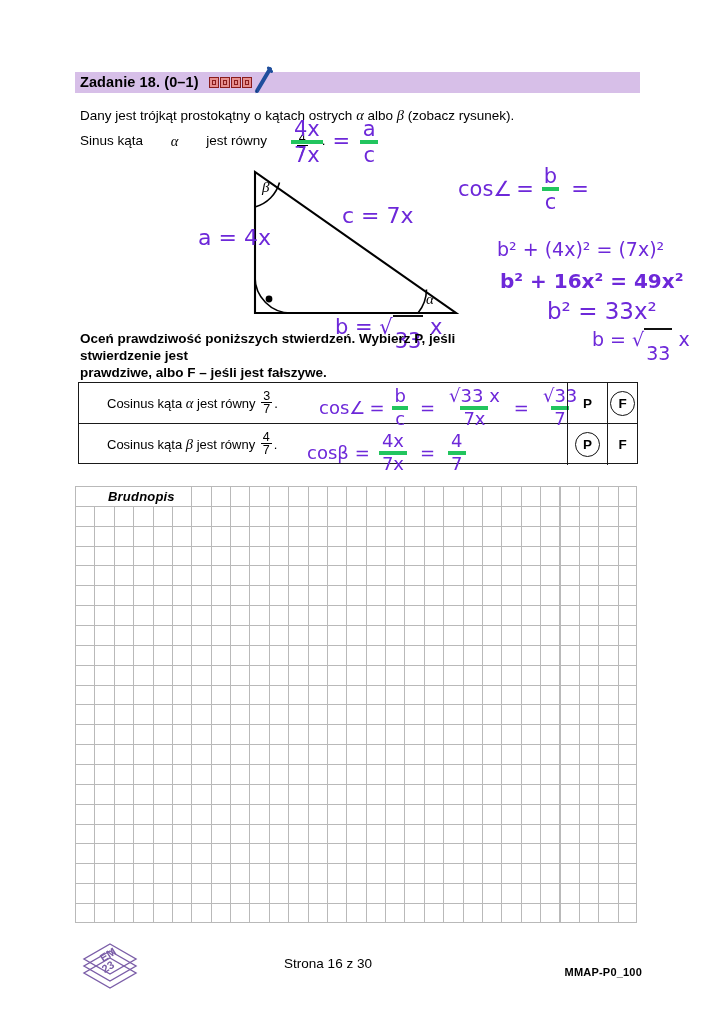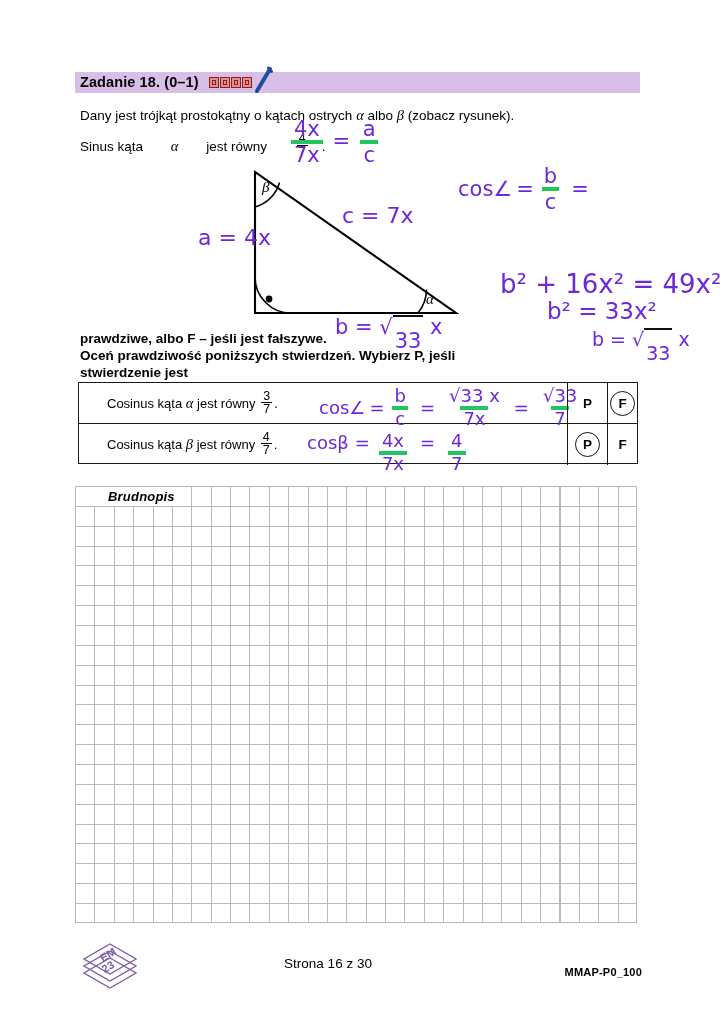--- a/index.html
+++ b/index.html
@@ -32,21 +32,21 @@
     border:1px solid #8a1c1c;
   }
   .pen-mark{position:absolute;left:251px;top:66px;width:22px;height:28px;}
 
   
   .line-intro{
     position:absolute;left:80px;top:107px;font-size:13.5px;white-space:nowrap;
   }
   .line-sinus{
     position:absolute;left:80px;top:133px;font-size:13.5px;white-space:nowrap;
-    display:flex;align-items:center;gap:12px;
+    display:flex;align-items:flex-start;gap:12px;
   }
   .gk{font-family:"Liberation Serif", serif;font-style:italic;font-size:14.5px;}
   .frac{
     display:inline-flex;flex-direction:column;align-items:center;
     vertical-align:middle;line-height:1;margin:0 2px;position:relative;top:-1px;
   }
   .frac .num{font-size:12.5px;padding:0 2px;}
   .frac .den{font-size:12.5px;padding:0 2px;border-top:1px solid #000;}
 
   
@@ -212,37 +212,40 @@
   <div class="hw" style="left:458px;top:165px;font-size:21px;display:flex;align-items:center;">
     <span>cos∠</span>
     <span style="margin:0 4px">=</span>
     <span class="hw-frac">
       <span class="n">b</span>
       <span class="d">c</span>
     </span>
     <span style="margin-left:8px">=</span>
   </div>
 
-  <div class="hw" style="left:500px;top:269px;font-size:26px;">
+  <div class="hw" style="left:497px;top:238px;font-size:19px;">
+    <span>b² + (4x)² = (7x)²</span>
+  </div>
+  <div class="hw" style="left:500px;top:269px;font-size:20px;font-weight:bold;">
     <span>b² + 16x² = 49x²</span>
   </div>
   <div class="hw" style="left:547px;top:298px;font-size:23px;">
     <span>b² = 33x²</span>
   </div>
   <div class="hw" style="left:592px;top:328px;font-size:19px;">
     <span class="sq">
       <span>b = √</span>
       <span class="rcont">33</span>
     </span>
     <span>x</span>
   </div>
 
   <div class="instruction">
+    <div>Oceń prawdziwość poniższych stwierdzeń. Wybierz P, jeśli stwierdzenie jest</div>
     <div>prawdziwe, albo F – jeśli jest fałszywe.</div>
-    <div>Oceń prawdziwość poniższych stwierdzeń. Wybierz P, jeśli stwierdzenie jest</div>
   </div>
 
   <div class="ans-table">
 
     <div class="ans-row">
       <div class="ans-stmt">
         <span>Cosinus kąta</span>&nbsp;
         <span class="gk">α</span>&nbsp;
         <span>jest równy</span>&nbsp;
         <span class="frac">
@@ -286,21 +289,21 @@
         <span>Cosinus kąta</span>&nbsp;
         <span class="gk">β</span>&nbsp;
         <span>jest równy</span>&nbsp;
         <span class="frac">
           <span class="num">4</span>
           <span class="den">7</span>
         </span>
         <span>.</span>
       </div>
 
-      <div class="hw" style="left:228px;top:8px;font-size:18px;display:flex;align-items:flex-start;">
+      <div class="hw" style="left:228px;top:8px;font-size:18px;display:flex;align-items:center;">
         <span>cosβ</span>
         <span style="margin:0 6px">=</span>
         <span class="hw-frac">
           <span class="n">4x</span>
           <span class="d">7x</span>
         </span>
         <span style="margin:0 10px">=</span>
         <span class="hw-frac">
           <span class="n">4</span>
           <span class="d">7</span>

